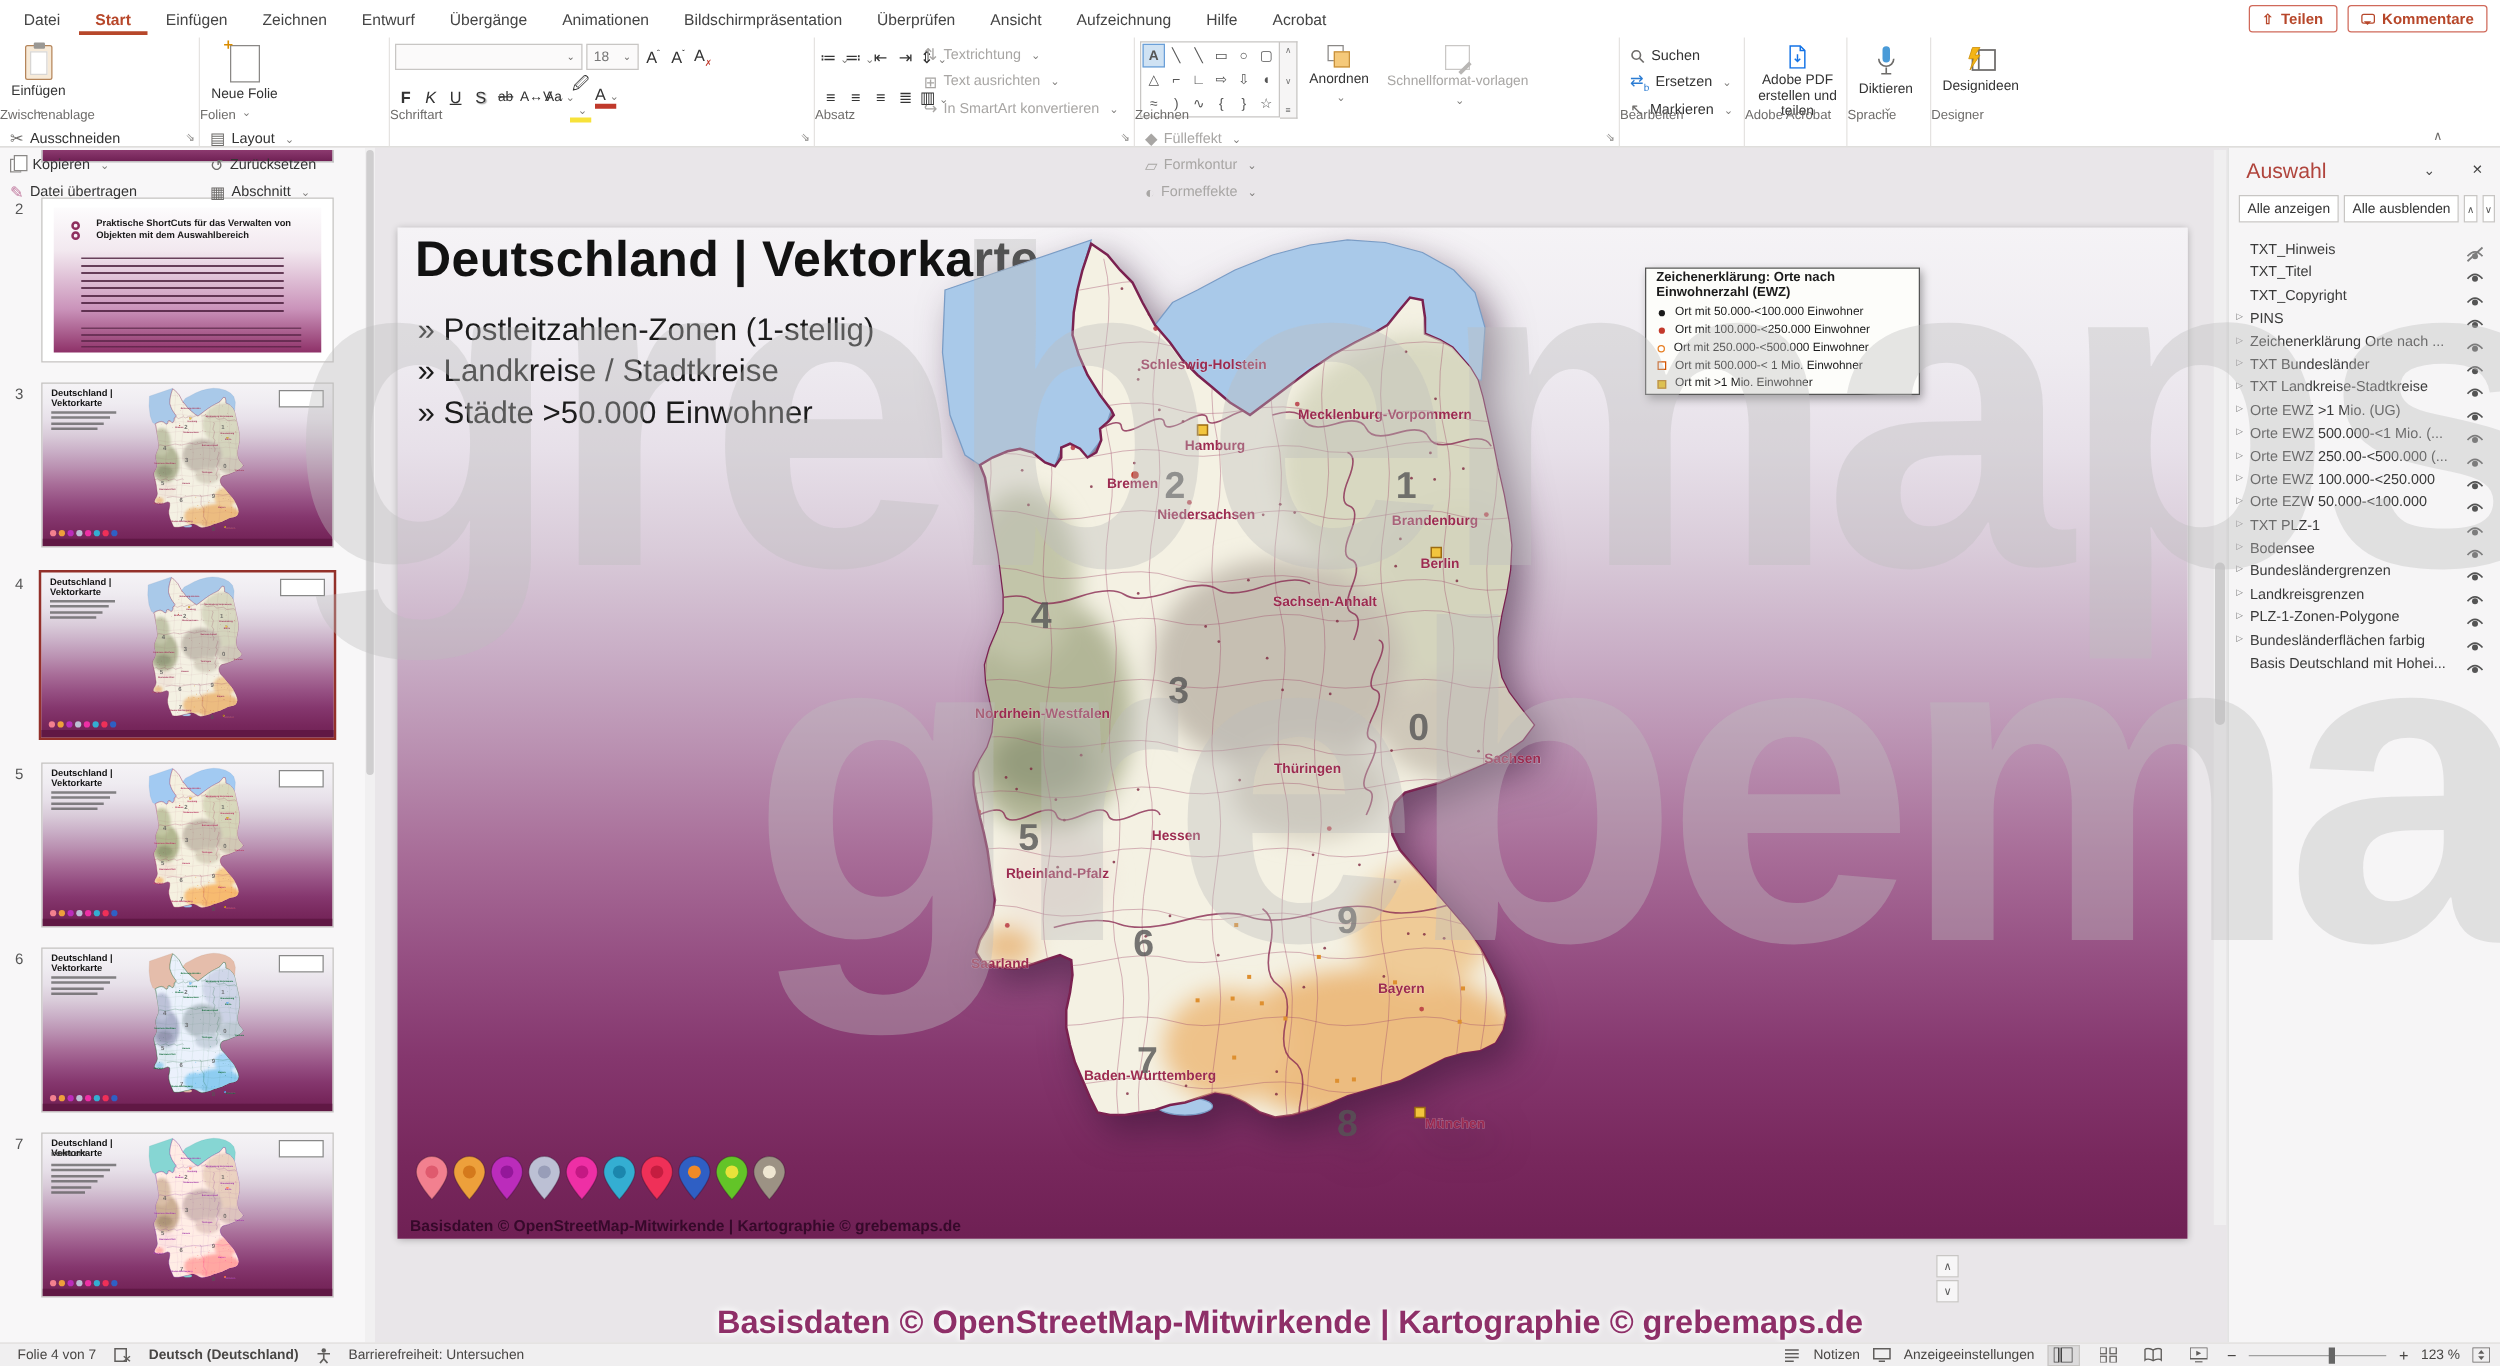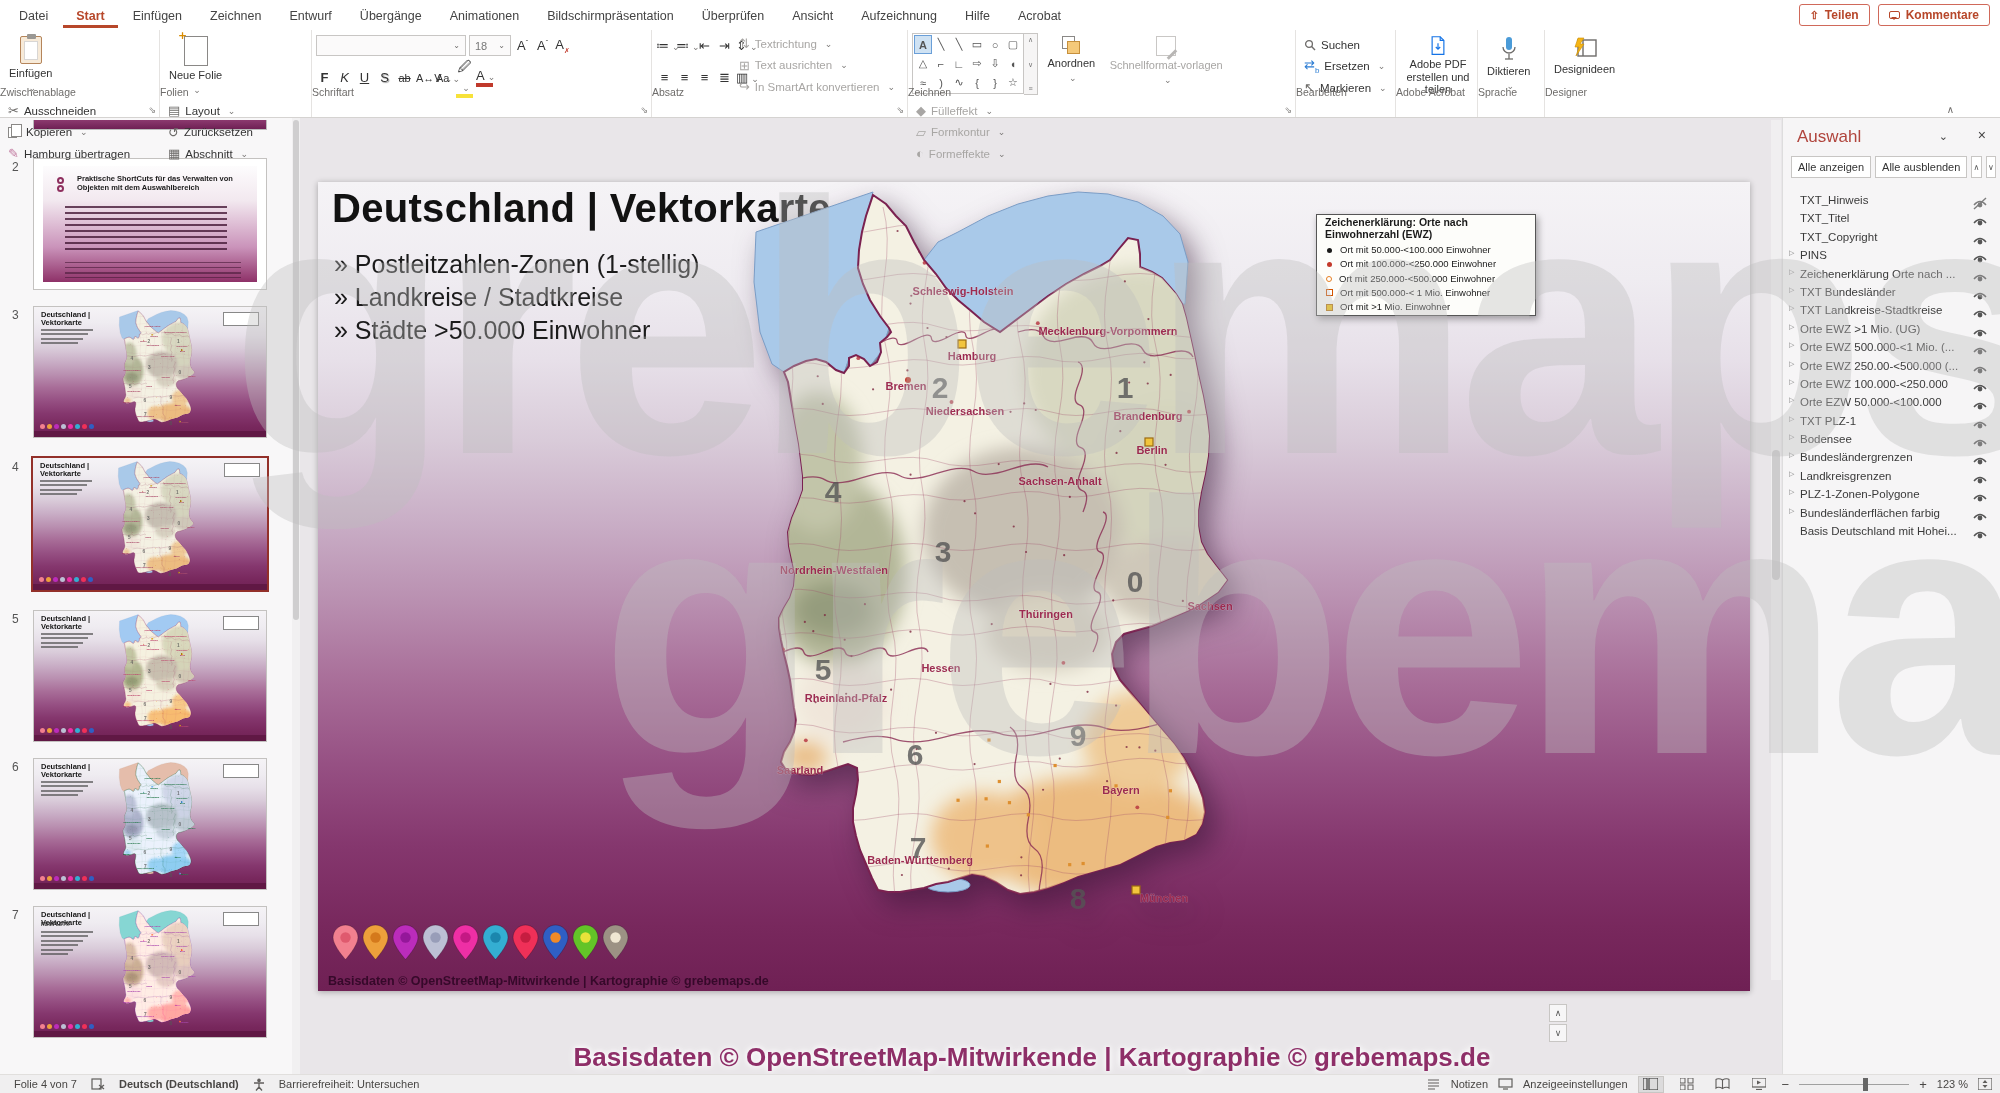--- a/index.html
+++ b/index.html
@@ -186,21 +186,21 @@
         <span class="sm">
             <span class="i">✂</span>
             <span>Ausschneiden</span>
           </span>
         <span class="sm dd">
             <span class="cp"></span>
             <span>Kopieren</span>
           </span>
         <span class="sm">
             <span class="i" style="color:#c27ba0">✎</span>
-            <span>Hamburg übertragen</span>
+            <span>Datei übertragen</span>
           </span>
       </span>
       <span class="glabel">Zwischenablage</span>
       <span class="launch">⇘</span>
     </div>
     <div class="group" style="left:160px;width:152px">
       <span class="big dd">
         <span class="ns"></span>
         <span>Neue Folie</span>
         </span>

